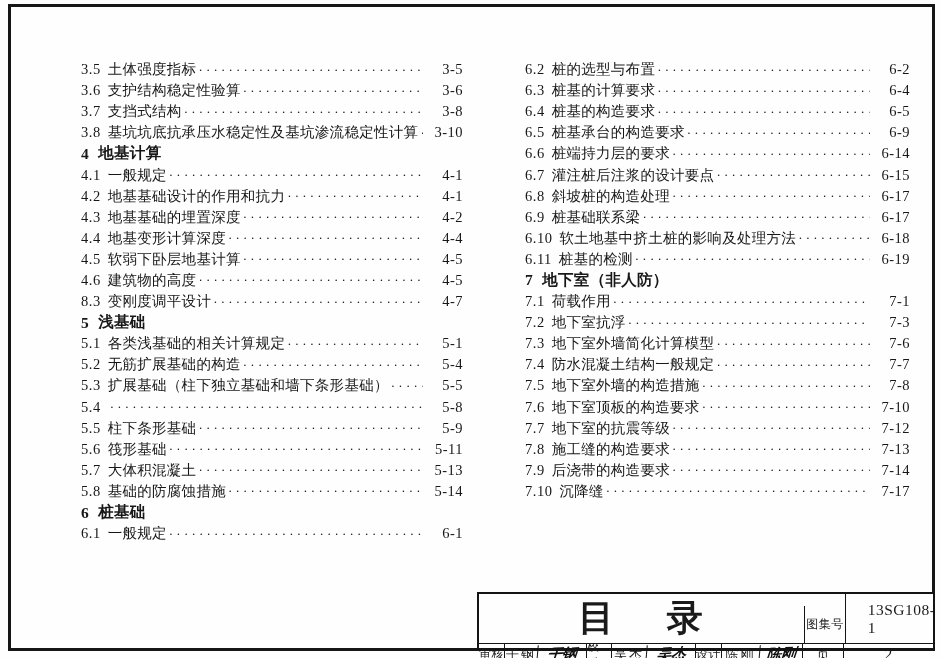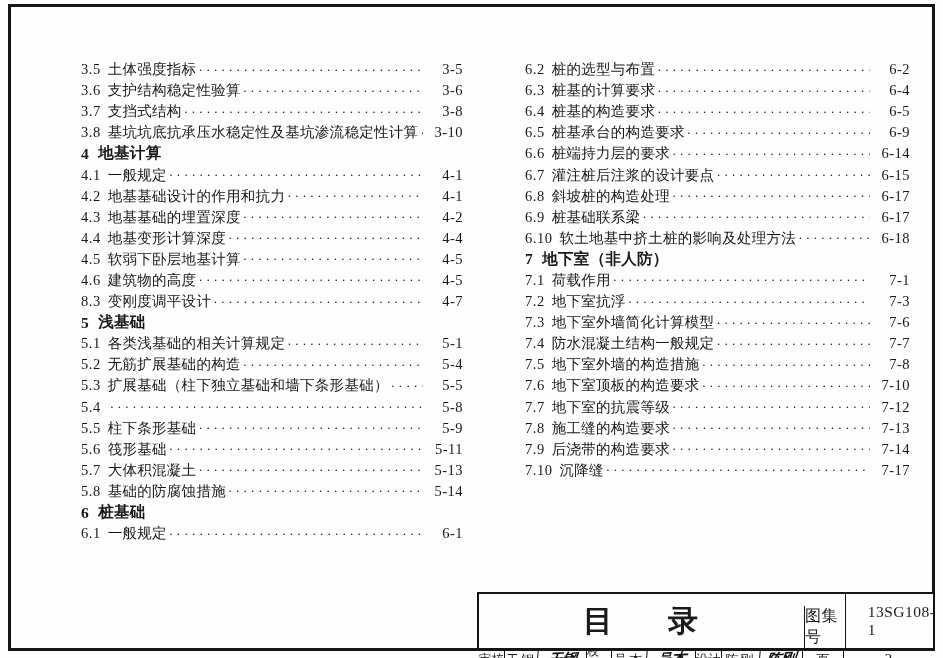--- a/index.html
+++ b/index.html
@@ -75,35 +75,34 @@
   .tb-top {
     flex: 1;
     display: flex;
     border-bottom: 1.5px solid #141414;
   }
   .tb-title {
     flex: 1;
     display: flex;
     align-items: center;
     justify-content: center;
-    font-size: 30px;
+    font-size: 36px;
     font-weight: bold;
     word-spacing: 1.1em;
     letter-spacing: 2px;
-    font-family: Liberation Mono, monospace;
   }
   .tb-cell {
     display: flex;
     align-items: center;
     justify-content: center;
     box-sizing: border-box;
     border-left: 1.5px solid #141414;
     overflow: hidden;
   }
-  .tb-atlas-label { width: 41px; font-size: 16px; letter-spacing: 0.5px; margin-top: 12px; }
+  .tb-atlas-label { width: 41px; font-size: 12px; letter-spacing: 0.5px; margin-top: 12px; }
   .tb-atlas-num   { width: 88px; font-size: 15.5px; letter-spacing: 0.5px; padding-left: 24px; }
   .tb-bottom {
     height: 21px;
     display: flex;
   }
   .tb-bottom .tb-cell:first-child { border-left: none; }
   .tb-role { font-size: 12px; letter-spacing: 0.5px; }
   .tb-name { font-size: 13px; letter-spacing: 2px; }
   .tb-sig  {
     font-size: 15px;
@@ -305,20 +304,26 @@
     <span class="num">6.9</span>
     <span class="title">桩基础联系梁</span>
     <span class="leader"></span>
     <span class="pg">6-17</span>
   </div>
       <div class="row">
     <span class="num">6.10</span>
     <span class="title">软土地基中挤土桩的影响及处理方法</span>
     <span class="leader"></span>
     <span class="pg">6-18</span>
+  </div>
+      <div class="row">
+    <span class="num">6.11</span>
+    <span class="title">桩基的检测</span>
+    <span class="leader"></span>
+    <span class="pg">6-19</span>
   </div>
       <div class="row heading">
     <span class="num">7</span>
     <span class="title">地下室（非人防）</span>
   </div>
       <div class="row">
     <span class="num">7.1</span>
     <span class="title">荷载作用</span>
     <span class="leader"></span>
     <span class="pg">7-1</span>

